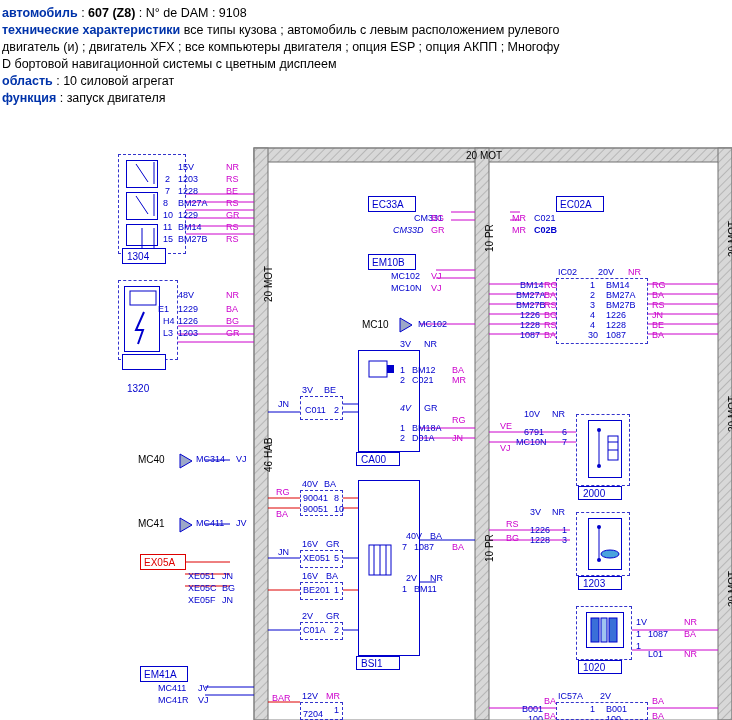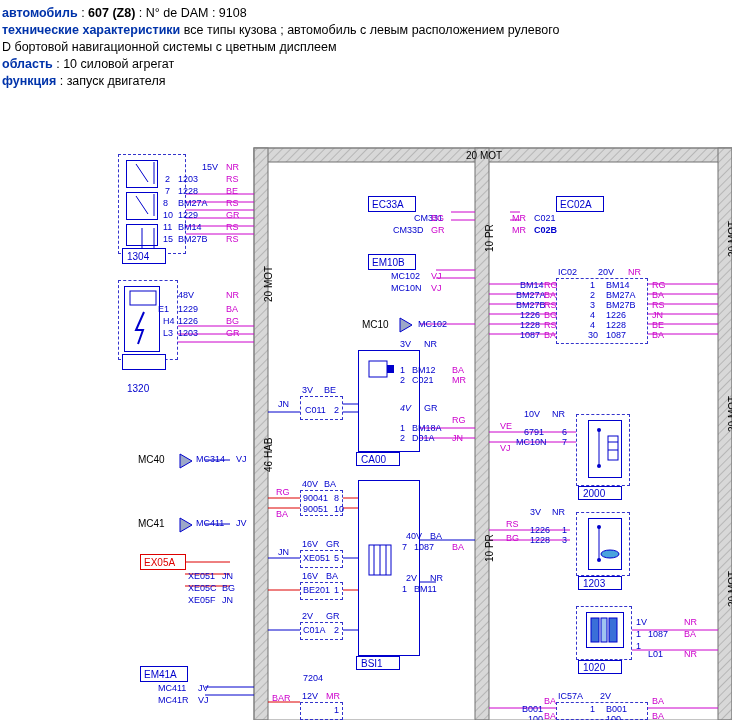--- a/index.html
+++ b/index.html
@@ -49,20 +49,23 @@
 <body>
 
 <div id="header">
   <div class="hline">
     <span class="hlbl">автомобиль</span><span class="hsep"> : </span><span class="hval bold">607 (Z8)</span><span class="hsep"> : </span><span class="hval">N° de DAM : 9108</span>
   </div>
   <div class="hline">
     <span class="hlbl">технические характеристики</span><span class="hval"> все типы кузова ; автомобиль с левым расположением рулевого</span>
   </div>
   <div class="hline">
+    <span class="hval">двигатель (и) ; двигатель XFX ; все компьютеры двигателя ; опция ESP ; опция AКПП ; Многофу</span>
+  </div>
+  <div class="hline">
     <span class="hval">D бортовой навигационной системы с цветным дисплеем</span>
   </div>
   <div class="hline">
     <span class="hlbl">область</span><span class="hsep"> : </span><span class="hval">10 силовой агрегат</span>
   </div>
   <div class="hline">
     <span class="hlbl">функция</span><span class="hsep"> : </span><span class="hval">запуск двигателя</span>
   </div>
 </div>
 
@@ -185,21 +188,21 @@
   <div class="bx bsol bgw" style="left:126px;top:50px;width:32px;height:28px;"></div>
   <div class="bx bsol bgw" style="left:126px;top:82px;width:32px;height:22px;"></div>
   <svg class="lay" style="left:118px;top:12px;" width="70" height="102">
     <line x1="18" y1="10" x2="30" y2="28" stroke="#0000cc"></line>
       <line x1="36" y1="8" x2="36" y2="30" stroke="#0000cc"></line>
     <line x1="18" y1="42" x2="30" y2="60" stroke="#0000cc"></line>
       <line x1="36" y1="40" x2="36" y2="62" stroke="#0000cc"></line>
     <line x1="24" y1="74" x2="24" y2="96" stroke="#0000cc"></line>
       <line x1="36" y1="74" x2="36" y2="96" stroke="#0000cc"></line>
   </svg>
-  <div class="t bl" style="left:178px;top:21px;margin-left:24px;">15V</div>
+  <div class="t bl" style="left:178px;top:21px;">15V</div>
   <div class="t mag" style="left:226px;top:21px;">NR</div>
   <div class="t bl" style="left:165px;top:33px;">2</div>
   <div class="t bl" style="left:178px;top:33px;">1203</div>
   <div class="t mag" style="left:226px;top:33px;">RS</div>
   <div class="t bl" style="left:165px;top:45px;">7</div>
   <div class="t bl" style="left:178px;top:45px;">1228</div>
   <div class="t mag" style="left:226px;top:45px;">BE</div>
   <div class="t bl" style="left:163px;top:57px;">8</div>
   <div class="t bl" style="left:178px;top:57px;">BM27A</div>
   <div class="t mag" style="left:226px;top:57px;">RS</div>
@@ -232,21 +235,21 @@
   <div class="t bl" style="left:163px;top:187px;">L3</div>
   <div class="t bl" style="left:178px;top:187px;">1203</div>
   <div class="t mag" style="left:226px;top:187px;">GR</div>
   <div class="bx bsol bgw" style="left:122px;top:212px;width:44px;height:16px;"></div>
   <div class="t t10 bl" style="left:127px;top:216px;margin-top:26px;">1320</div>
 
   <div class="bx bsol bgw" style="left:368px;top:54px;width:48px;height:16px;"></div>
   <div class="t t10 bl" style="left:372px;top:58px;">EC33A</div>
   <div class="t bl" style="left:414px;top:72px;">CM331</div>
   <div class="t mag" style="left:431px;top:72px;">BG</div>
-  <div class="t bl" style="left:393px;top:84px;">CM33D</div>
+  <div class="t bl" style="left:393px;top:84px;font-style:italic;">CM33D</div>
   <div class="t mag" style="left:431px;top:84px;">GR</div>
 
   <div class="bx bsol bgw" style="left:556px;top:54px;width:48px;height:16px;"></div>
   <div class="t t10 bl" style="left:560px;top:58px;">EC02A</div>
   <div class="t mag" style="left:512px;top:72px;">MR</div>
   <div class="t bl" style="left:534px;top:72px;">C021</div>
   <div class="t mag" style="left:512px;top:84px;">MR</div>
   <div class="t bl" style="left:534px;top:84px;font-weight:bold;">C02B</div>
 
   <div class="bx bsol bgw" style="left:368px;top:112px;width:48px;height:16px;"></div>
@@ -483,17 +486,17 @@
   <div class="t bl" style="left:606px;top:563px;">B001</div>
   <div class="t mag" style="left:652px;top:555px;">BA</div>
   <div class="t bl" style="left:528px;top:573px;">100</div>
   <div class="t mag" style="left:544px;top:570px;">BA</div>
   <div class="t bl" style="left:606px;top:573px;">100</div>
   <div class="t mag" style="left:652px;top:570px;">BA</div>
 
   <div class="bx bdash" style="left:300px;top:560px;width:43px;height:18px;"></div>
   <div class="t bl" style="left:302px;top:550px;">12V</div>
   <div class="t mag" style="left:326px;top:550px;">MR</div>
-  <div class="t bl" style="left:303px;top:532px;">7204</div>
+  <div class="t bl" style="left:303px;top:568px;">7204</div>
   <div class="t bl" style="left:334px;top:564px;">1</div>
   <div class="t mag" style="left:272px;top:552px;">BAR</div>
 
 </div>
 
 </body></html>

